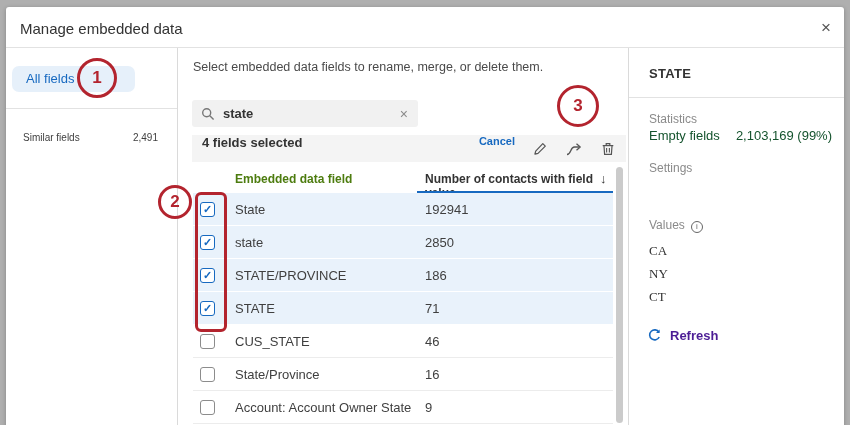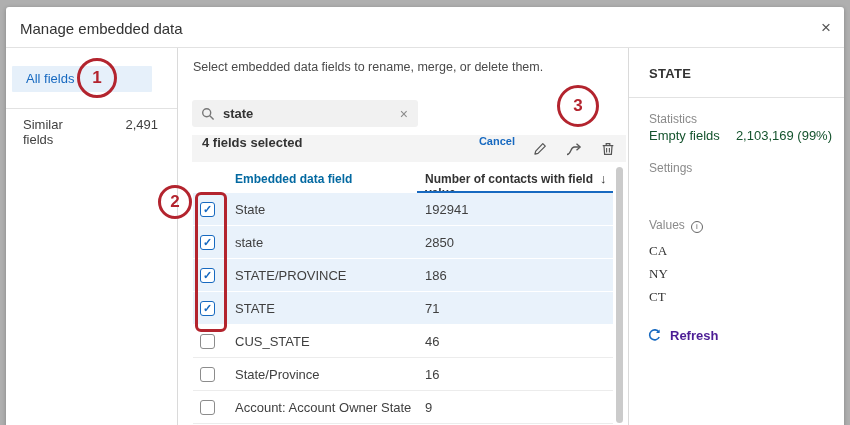--- a/index.html
+++ b/index.html
@@ -8,43 +8,43 @@
   #modal { position:absolute; left:6px; top:7px; width:838px; height:460px; background:#ffffff;
            border-radius:3px 3px 0 0; box-shadow:0 1px 4px rgba(0,0,0,.25); }
 
   
   .hdr-title { position:absolute; left:14px; top:13px; font-size:15px; color:#333; }
   .close-x { position:absolute; right:13px; top:12px; font-size:17px; color:#555; cursor:pointer; line-height:1; }
   .hdr-line { position:absolute; left:0; top:40px; width:100%; height:1px; background:#e2e2e2; }
 
   
   #sidebar { position:absolute; left:0; top:41px; width:172px; bottom:0; border-right:1px solid #dadada; }
-  .side-active { position:absolute; left:6px; top:18px; width:140px; height:26px; background:#e6f0fa;
-                 border-radius:1px; color:#1769c0; font-size:13px; line-height:26px; padding-left:14px; cursor:pointer; }
+  .side-active { position:absolute; left:6px; top:18px; width:123px; height:26px; background:#e6f0fa;
+                 border-radius:7px; color:#1769c0; font-size:13px; line-height:26px; padding-left:14px; cursor:pointer; }
   .side-divider { position:absolute; left:0; top:60px; width:100%; height:1px; background:#e2e2e2; }
   .side-row { position:absolute; left:17px; right:19px; top:69px; height:26px; display:flex;
-              justify-content:space-between; align-items:flex-start; font-size:13px; color:#3f3f3f; cursor:pointer;gap:47px; }
+              justify-content:space-between; align-items:flex-end; font-size:10px; color:#3f3f3f; cursor:pointer;gap:47px; }
 
   
   .descr { position:absolute; left:187px; top:53px; font-size:12.5px; color:#4a4a4a; }
   .searchbox { position:absolute; left:186px; top:93px; width:226px; height:27px; background:#f1f1f1;
                border-radius:3px; display:flex; align-items:center; }
   .searchbox svg { margin-left:9px; flex:0 0 auto; }
   .searchbox input { border:none; background:transparent; outline:none; margin-left:8px; width:160px;
                      font-family:"Liberation Sans",sans-serif; font-size:13px; font-weight:600; color:#333; }
   .search-clear { margin-left:auto; margin-right:10px; color:#8a8a8a; font-size:14px; cursor:pointer; }
 
   .selbar { position:absolute; left:186px; top:128px; width:434px; height:27px; background:#f4f4f4;
             display:flex; padding:0 10px; }
   .selbar .seltext { font-size:13px; font-weight:700; color:#333; }
   .selbar .cancel { margin-left:auto; font-size:11px; font-weight:600; color:#1769c0; cursor:pointer; }
   .selbar .actico { margin-left:17px; cursor:pointer; display:flex; align-items:center; }
 
   .thead { position:absolute; left:186px; top:158px; width:434px; height:28px; }
-  .thc1 { position:absolute; left:43px; top:7px; font-size:12px; font-weight:600; color:#0369a1; }
+  .thc1 { position:absolute; left:43px; top:7px; font-size:12px; font-weight:600; color:#4d7c0f; }
   .thc2 { position:absolute; left:233px; top:7px; font-size:12px; font-weight:700; color:#333; }
   .sortarrow { position:absolute; left:408px; top:6px; font-size:13px; color:#333; cursor:pointer; }
   .sortline { position:absolute; left:225px; bottom:0; width:196px; height:2px; background:#1769c0; }
 
   #tbody { position:absolute; left:187px; top:186px; width:420px; }
   .trow { position:relative; height:33px; display:flex; align-items:center; border-bottom:1px solid #ececec;
           background:#fff; font-size:13px; color:#3f3f3f; }
   .trow.sel { background:#e9f2fb; border-bottom:1px solid #ffffff; }
   .cb { flex:0 0 auto; margin-left:7px; width:15px; height:15px; border:1.2px solid #8c8c8c; border-radius:3px;
         background:#fff; font-size:11px; line-height:13px; text-align:center; color:#1769c0; cursor:pointer; }

